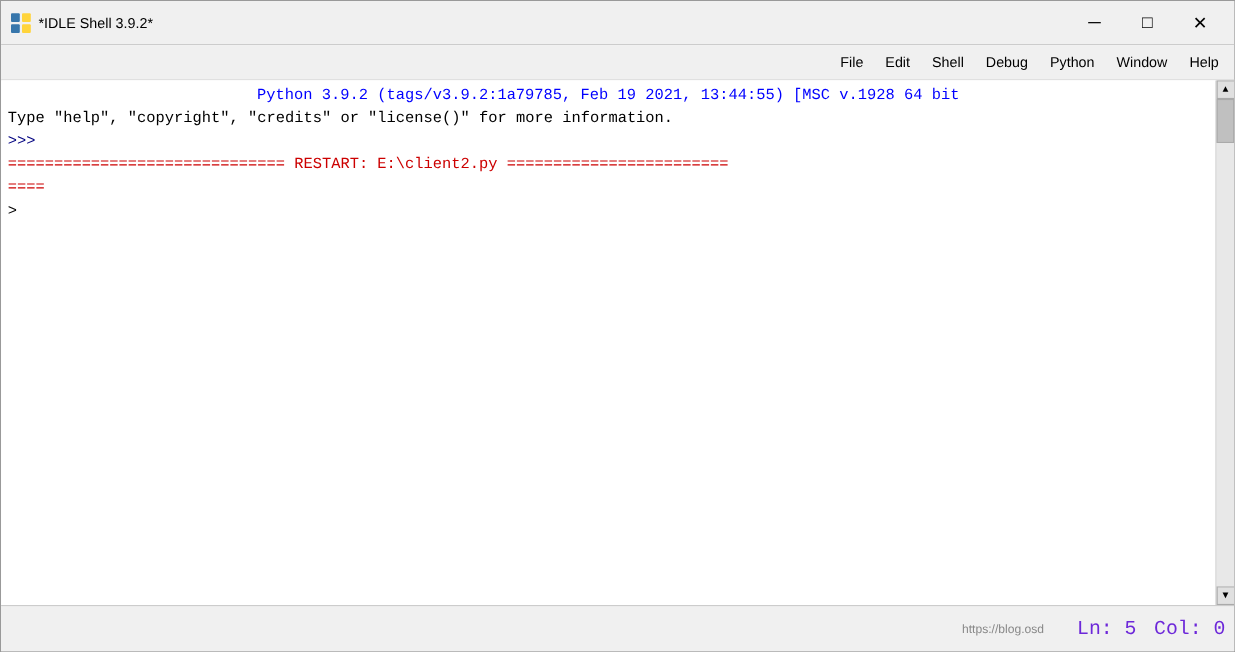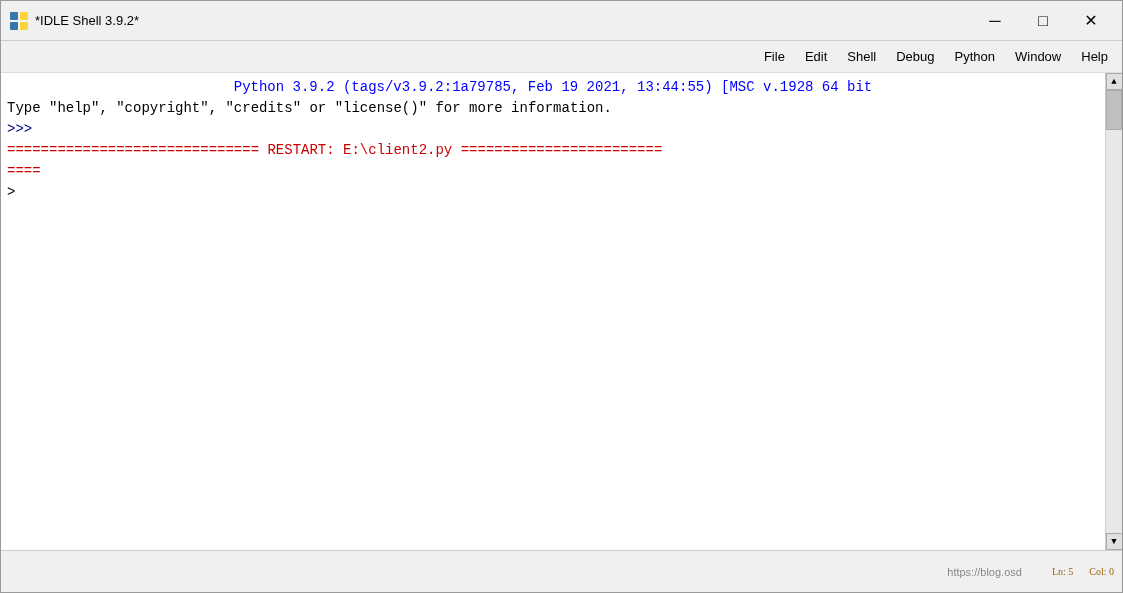--- a/index.html
+++ b/index.html
@@ -179,23 +179,23 @@
       background: #f0f0f0;
       border-top: 1px solid #ccc;
       display: flex;
       align-items: center;
       justify-content: flex-end;
       padding: 12px 8px;
       gap: 20px;
     }
 
     .status-text {
-      font-family: Liberation Serif, serif;
-      font-size: 10px;
-      color: #a16207;
+      font-family: Liberation Mono, monospace;
+      font-size: 18px;
+      color: #6d28d9;
     }
 
     .status-url {
       font-family: 'Segoe UI', sans-serif;
       font-size: 11px;
       color: #888;
       flex: 1;
       text-align: right;
       margin-right: 10px;
     }

